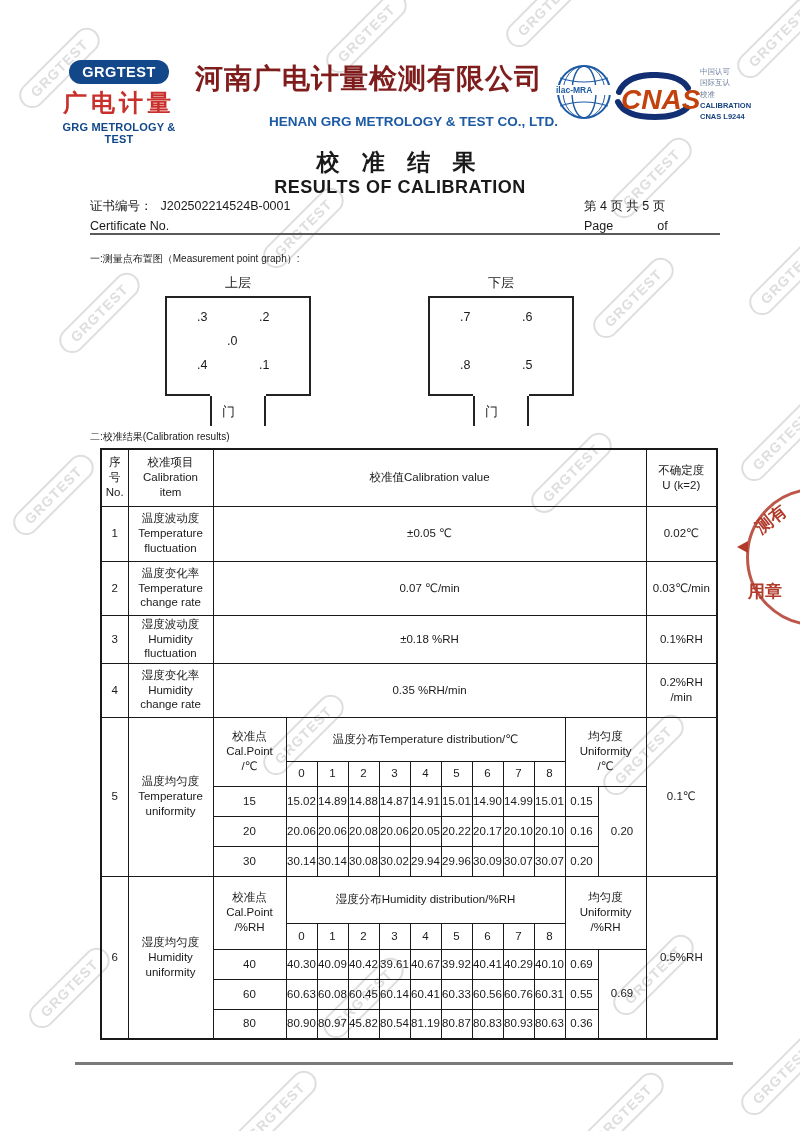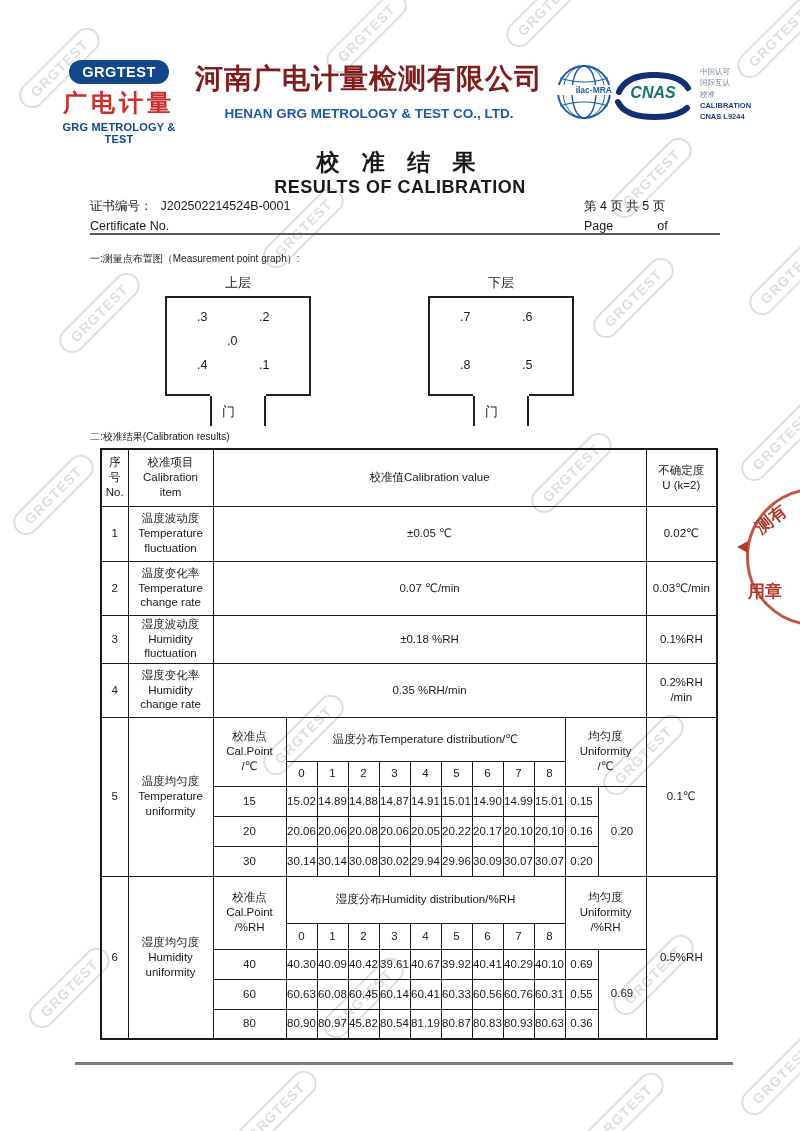--- a/index.html
+++ b/index.html
@@ -10,28 +10,28 @@
       color:#dedede;font-weight:bold;font-size:14px;letter-spacing:1px;
       transform:rotate(-45deg);white-space:nowrap;}
   
   .logo-block{position:absolute;left:56px;top:60px;width:126px;text-align:center;}
   .logo-pill{display:inline-block;background:#12488a;color:#fff;font-weight:bold;
              font-size:14.5px;padding:4px 13px;border-radius:15px;letter-spacing:.5px;}
   .logo-cn{color:#c9302b;font-size:24px;font-weight:bold;letter-spacing:4px;margin-top:3px;}
   .logo-en{color:#12488a;font-size:11px;font-weight:bold;margin-top:2px;letter-spacing:.2px;}
   .company{position:absolute;left:180px;top:60px;width:378px;text-align:center;}
   .company-cn{color:#7f1d1d;font-size:28px;font-weight:bold;letter-spacing:1px;white-space:nowrap;}
-  .company-en{color:#1d5aa4;font-size:13.5px;font-weight:bold;margin-top:8px;white-space:nowrap;}
+  .company-en{color:#1d5aa4;font-size:13.5px;font-weight:bold;margin-top:16px;white-space:nowrap;text-align:right;}
   
   .ilac{position:absolute;left:556px;top:64px;width:56px;height:56px;}
-  .ilac .lbl{position:absolute;left:0;top:21px;width:56px;text-align:right;background:#fff;
+  .ilac .lbl{position:absolute;left:0;top:21px;width:56px;text-align:left;background:#fff;
              color:#1d5aa4;font-size:8.5px;font-weight:bold;}
   .cnas{position:absolute;left:613px;top:72px;width:80px;height:48px;}
-  .cnas .lbl{position:absolute;left:8px;top:12px;width:64px;text-align:center;color:#0f766e;
-             font-size:16px;font-weight:bold;font-style:italic;letter-spacing:0;}
+  .cnas .lbl{position:absolute;left:8px;top:12px;width:64px;text-align:center;color:#c2410c;
+             font-size:28px;font-weight:bold;font-style:italic;letter-spacing:0;}
   .accred-text{position:absolute;left:700px;top:66px;font-size:7.5px;line-height:1.5;color:#70809e;}
   .accred-text .strong{color:#17427e;font-weight:bold;}
   
   .title-cn{position:absolute;left:0;top:147px;width:100%;text-align:center;
             font-size:23px;font-weight:bold;letter-spacing:8px;}
   .title-en{position:absolute;left:0;top:177px;width:100%;text-align:center;
             font-size:18px;font-weight:bold;letter-spacing:.5px;}
   
   .cert-row{position:absolute;left:90px;top:198px;width:630px;height:35px;border-bottom:2px solid #5a5a5a;font-size:12.5px;}
   .cert-left{position:absolute;left:0;top:0;}

